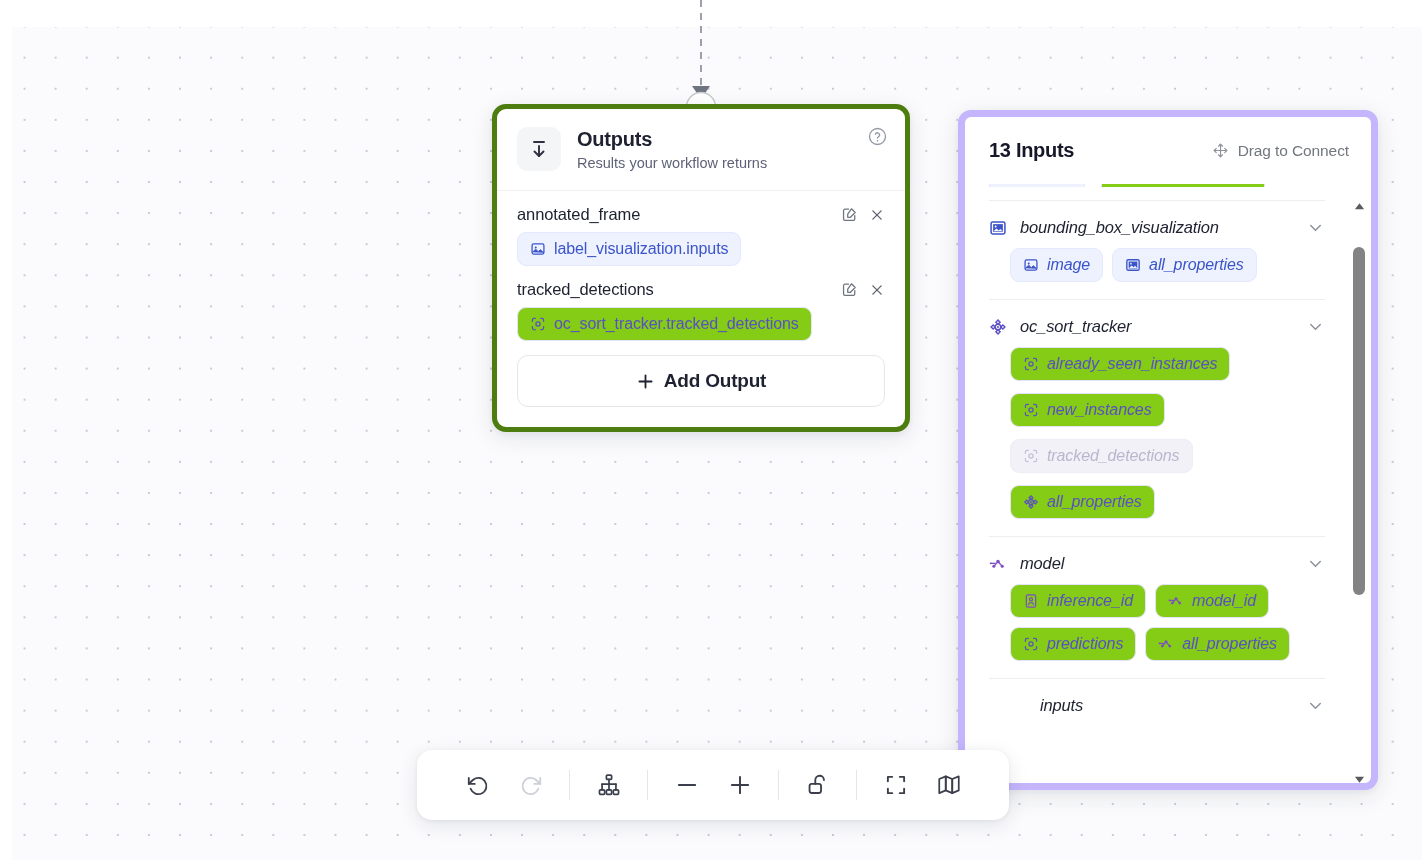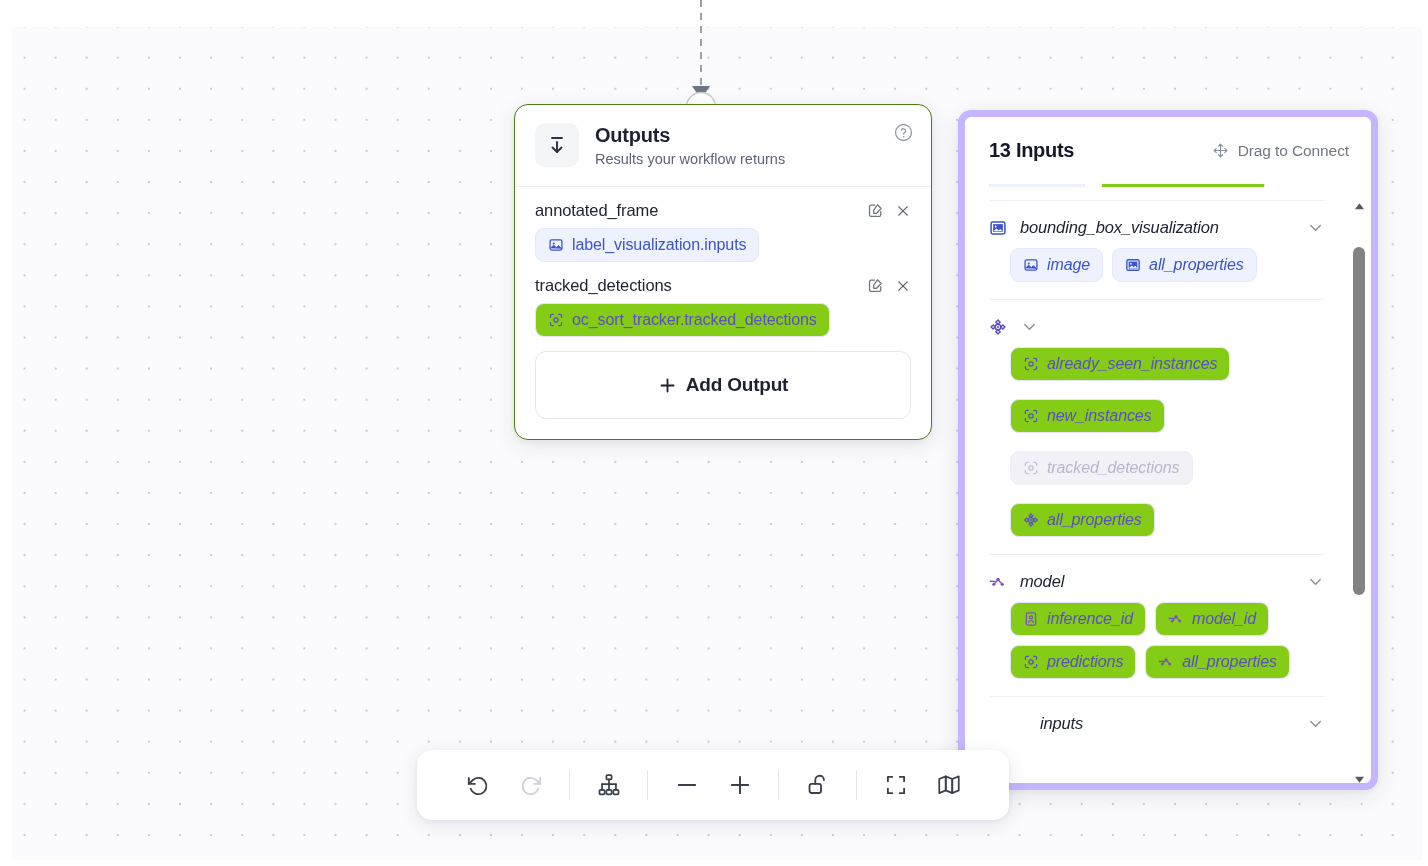--- a/index.html
+++ b/index.html
@@ -36,24 +36,24 @@
     position: absolute; right: 0; top: 0; width: 6px; height: 866px;
     background: #ffffff;
   }
 
   
   #edge-wrap { position: absolute; left: 660px; top: 0px; width: 90px; height: 130px; }
 
   
   #outputs-card {
     position: absolute;
-    left: 514px; top: 104px;
+    left: 492px; top: 104px;
     width: 418px;
     background: #ffffff;
-    border: 1px solid #4d7c0f;
+    border: 5px solid #4d7c0f;
     border-radius: 14px;
     box-shadow: 0 6px 22px rgba(30,35,60,0.10), 0 2px 6px rgba(30,35,60,0.05);
   }
   .card-header {
     display: flex; align-items: flex-start;
     padding: 18px 20px 18px 20px;
     position: relative;
     border-bottom: 1px solid #f0f0f2;
   }
   .card-header-icon {
@@ -105,21 +105,21 @@
   }
   .chip-purple-muted {
     background: #f2f1f8; color: #b9b7cd; border: 1px solid #eeedf6;
     cursor: default;
   }
   .chip-row { margin-bottom: 14px; }
 
   .add-output-btn {
     margin-top: 4px;
     width: 100%;
-    height: 68px;
+    height: 52px;
     border: 1px solid #e6e7ea;
     border-radius: 11px;
     background: #ffffff;
     display: flex; align-items: center; justify-content: center;
     gap: 9px;
     font-size: 19px; font-weight: 700; color: #1d2130;
     letter-spacing: -0.2px;
     cursor: pointer;
   }
 
@@ -401,27 +401,28 @@
         <span>
           <svg width="18" height="18" viewBox="0 0 20 20" fill="none" stroke="#5a4fc4" stroke-width="1.6" style="display:block">
             <path d="M10 2.3l2.3 2.3-2.3 2.3-2.3-2.3z"></path>
             <path d="M10 13.1l2.3 2.3-2.3 2.3-2.3-2.3z"></path>
             <path d="M4.6 7.7l2.3 2.3-2.3 2.3-2.3-2.3z"></path>
             <path d="M15.4 7.7l2.3 2.3-2.3 2.3-2.3-2.3z"></path>
             <circle cx="10" cy="10" r="3.1"></circle>
             <circle cx="10" cy="10" r="1.15" fill="#5a4fc4" stroke="none"></circle>
           </svg>
         </span>
+        <span class="section-title">oc_sort_tracker</span>
         <span class="chevron">
           <svg width="19" height="19" viewBox="0 0 20 20" fill="none" stroke="#8b8f99" stroke-width="1.5" stroke-linecap="round" stroke-linejoin="round" style="display:block">
             <polyline points="5,8 10,13 15,8"></polyline>
           </svg>
         </span>
       </div>
-      <div class="chips-wrap" style="flex-direction:column;align-items:flex-start;gap:18px">
+      <div class="chips-wrap" style="flex-direction:column;align-items:flex-start;gap:12px">
         <span class="chip chip-purple">
           <span>
             <svg width="16" height="16" viewBox="0 0 20 20" fill="none" stroke="#5a4fc4" stroke-width="1.55" stroke-linecap="round" style="display:block">
               <path d="M3 6.6V4.9c0-1 .8-1.9 1.9-1.9h1.7"></path>
                 <path d="M13.4 3h1.7c1.1 0 1.9.9 1.9 1.9v1.7"></path>
               <path d="M17 13.4v1.7c0 1-.8 1.9-1.9 1.9h-1.7"></path>
                 <path d="M6.6 17H4.9c-1.1 0-1.9-.9-1.9-1.9v-1.7"></path>
               <circle cx="10" cy="10" r="2.6"></circle>
             </svg>
           </span>

